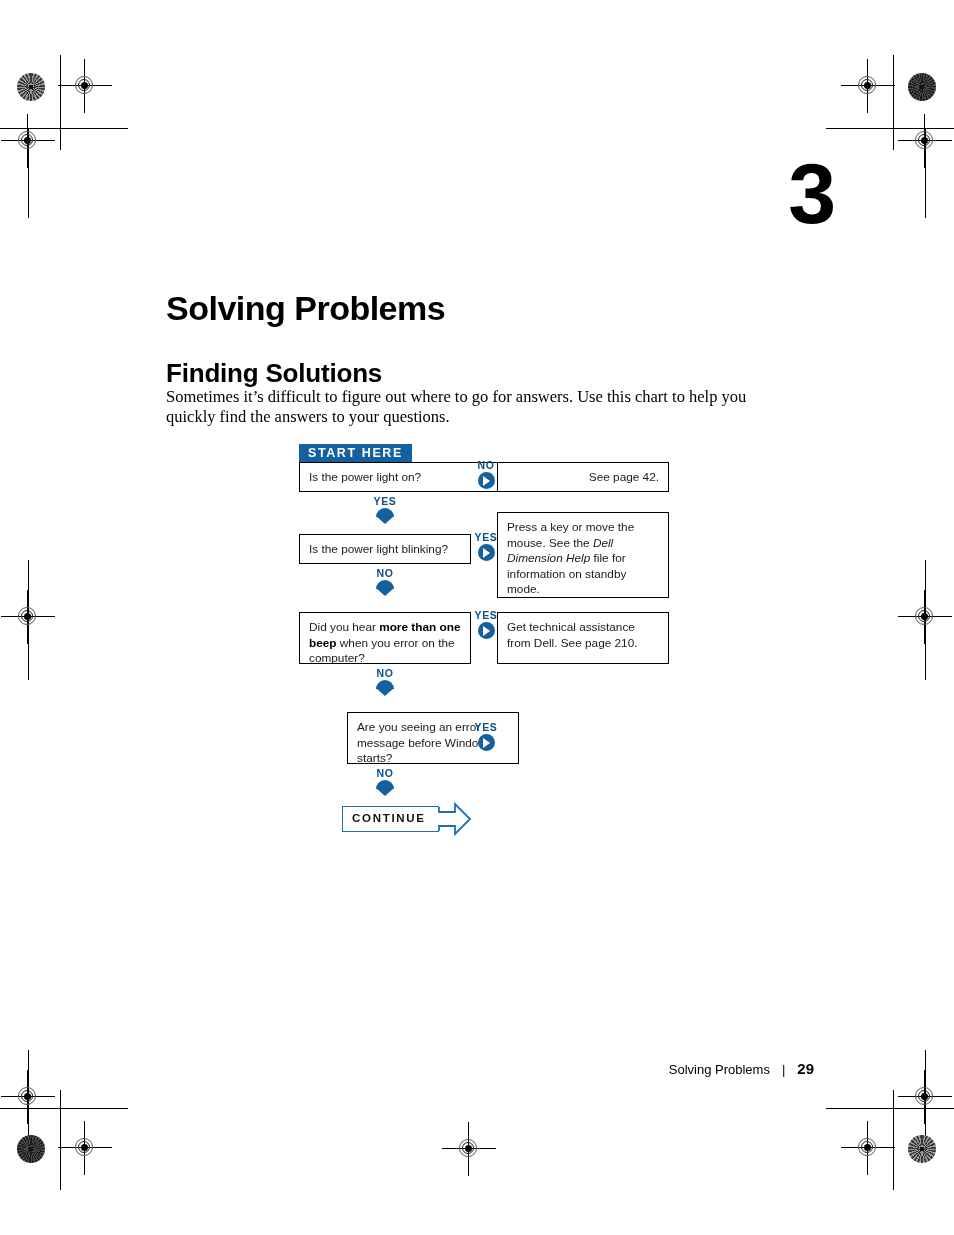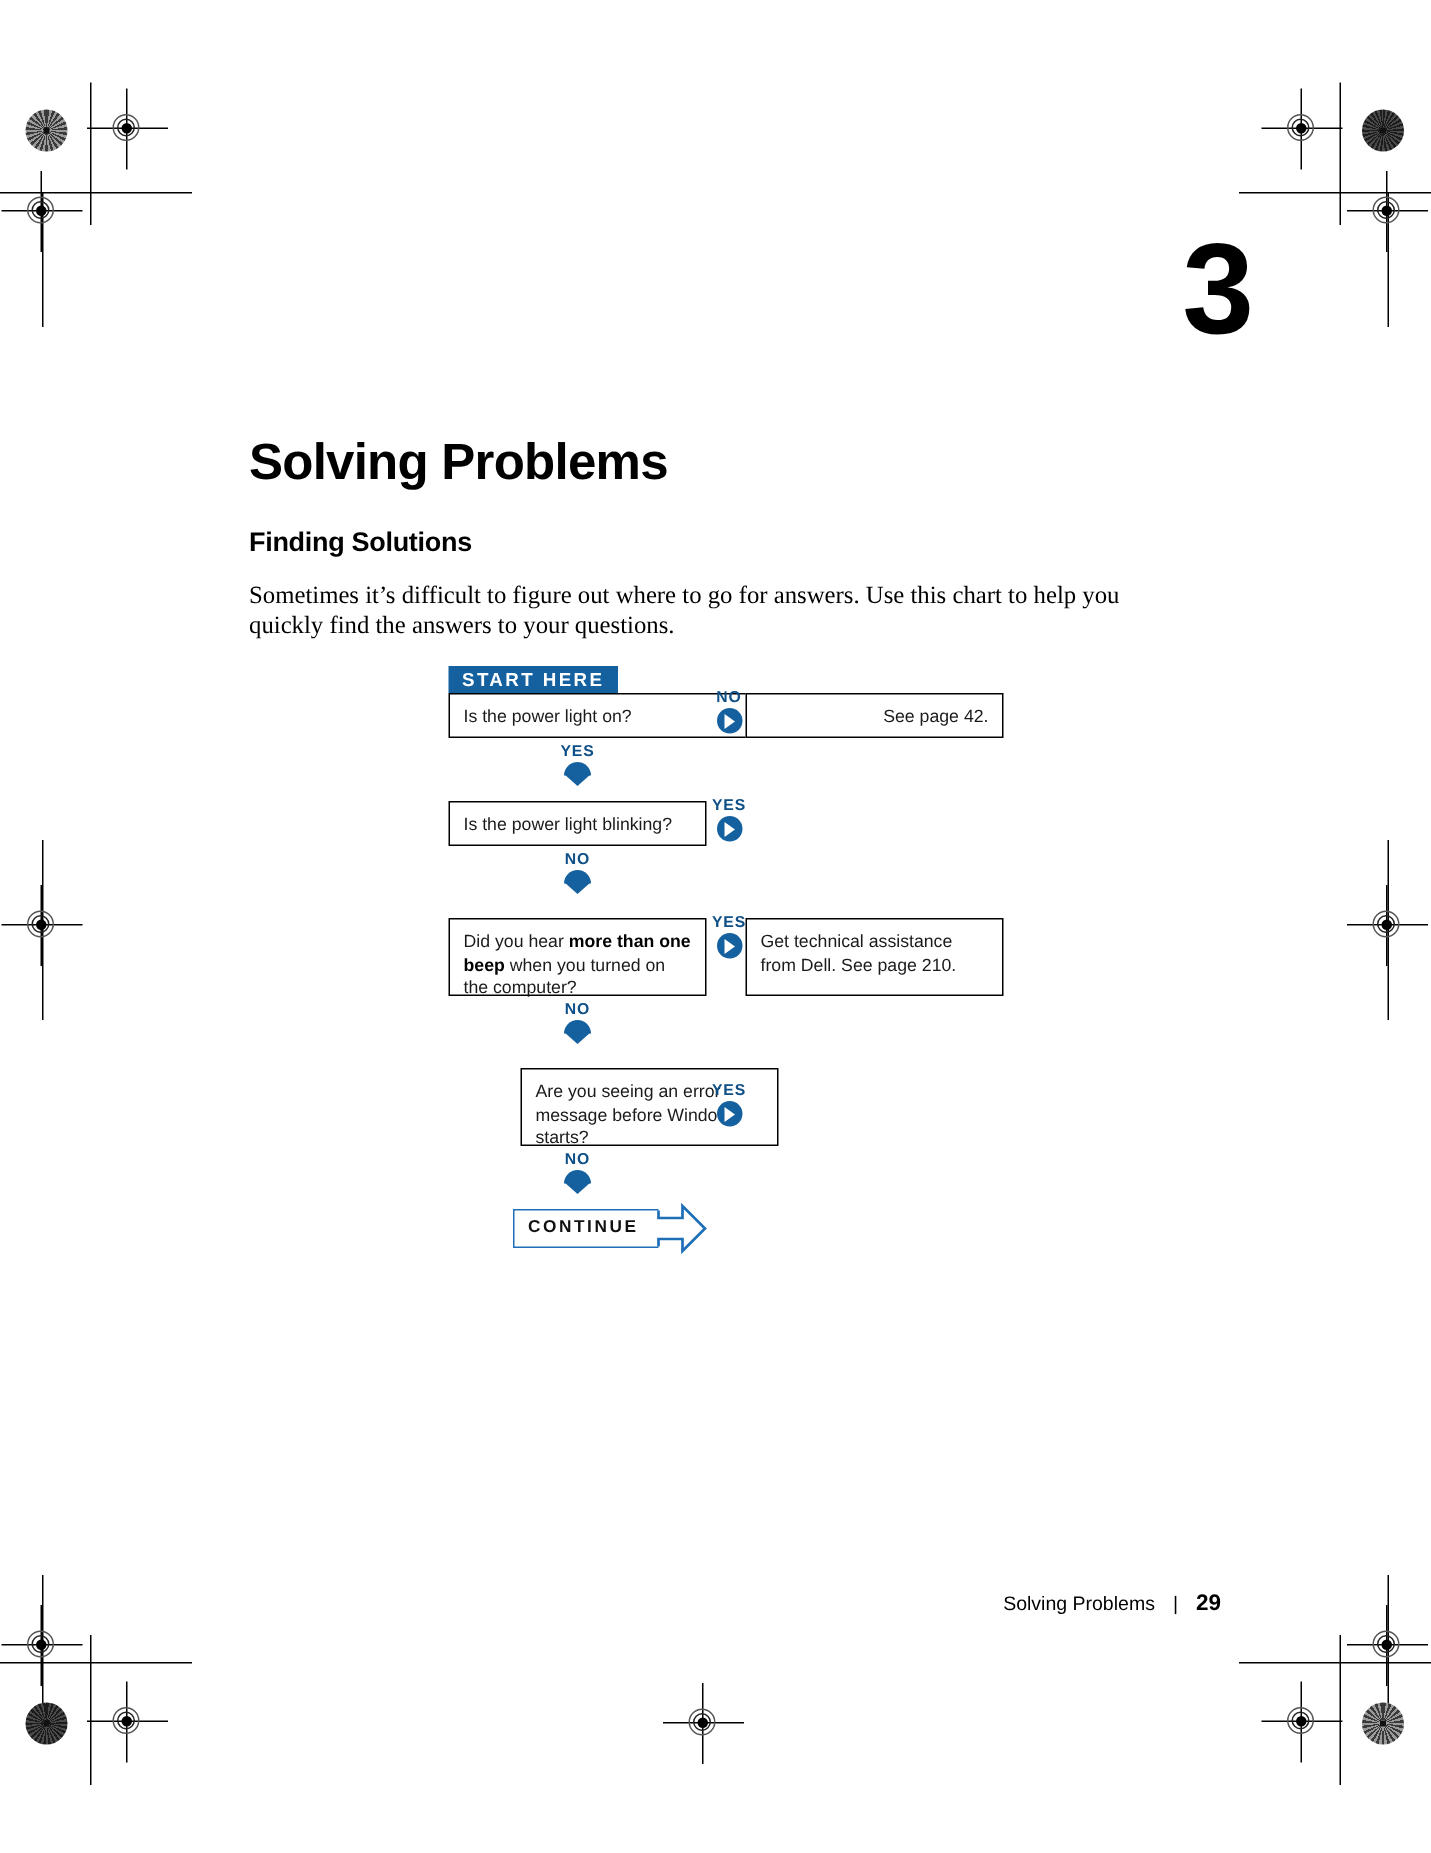--- a/index.html
+++ b/index.html
@@ -102,21 +102,21 @@
     font-size: 34px;
     font-weight: bold;
     color: #000;
     letter-spacing: -0.5px;
   }
 
   .h2-title {
     position: absolute;
     left: 166px;
     top: 336px;
-    font-size: 18px;
+    font-size: 26px;
     font-weight: bold;
     color: #000;
     letter-spacing: -0.2px;
   }
 
   .body-text {
     position: absolute;
     left: 166px;
     top: 370px;
     width: 608px;
@@ -411,30 +411,33 @@
       </div>
     </div>
 
     <div class="qbox" style="left:0; top:90px; width:172px; height:30px;">
       <span>Is the power light blinking?</span>
     </div>
     <div class="rconn" style="left:174px; top:88px;">
       <div class="lbl">YES</div>
       <div class="circle-right"></div>
     </div>
+    <div class="abox" style="left:198px; top:68px; width:172px; height:86px;">
+      <span>Press a key or move the mouse. See the </span><i>Dell Dimension Help</i><span> file for information on standby mode.</span>
+    </div>
     <div class="conn" style="left:66px; top:124px;">
       <div class="lbl">NO</div>
       <div class="arrow-down-wrap">
         <div class="circle-down"></div>
           <div class="tri-down"></div>
       </div>
     </div>
 
     <div class="qbox" style="left:0; top:168px; width:172px; height:52px;">
-      <span>Did you hear </span><b>more than one beep</b><span> when you turned on the computer?</span>
+      <span>Did you hear </span><b>more than one beep</b><span> when you error on the computer?</span>
     </div>
     <div class="rconn" style="left:174px; top:166px;">
       <div class="lbl">YES</div>
       <div class="circle-right"></div>
     </div>
     <div class="abox" style="left:198px; top:168px; width:172px; height:52px;">
       <span>Get technical assistance from Dell. See page 210.</span>
     </div>
     <div class="conn" style="left:66px; top:224px;">
       <div class="lbl">NO</div>

